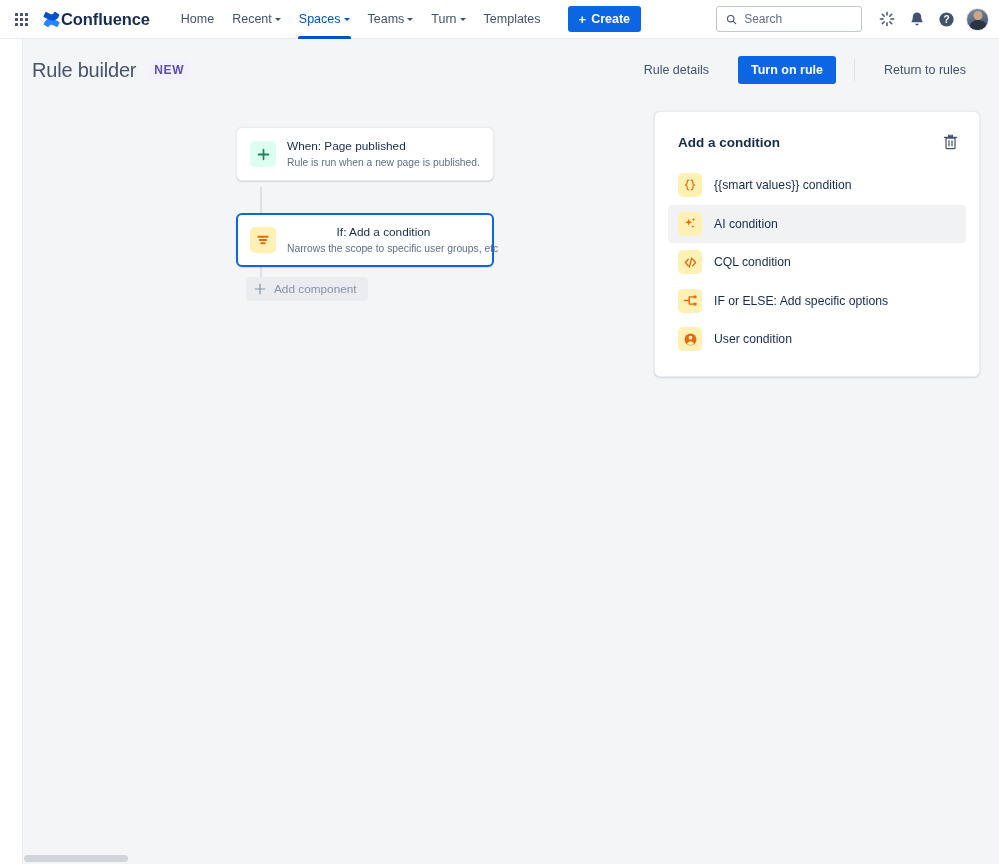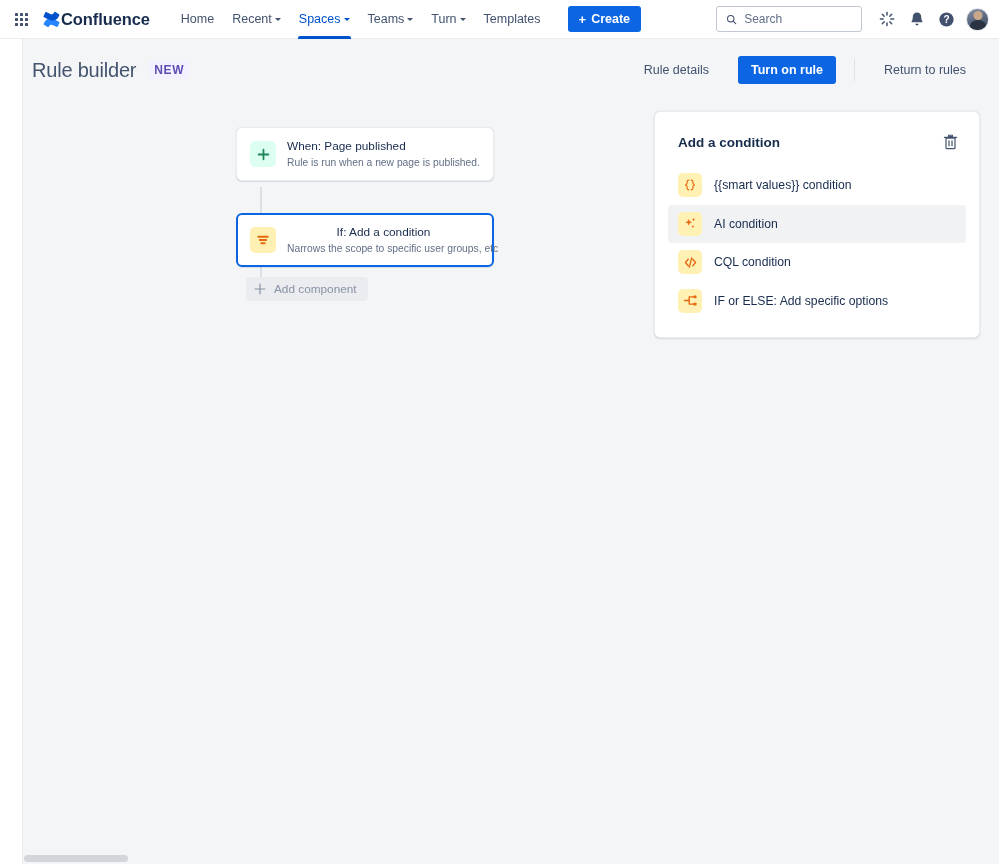--- a/index.html
+++ b/index.html
@@ -667,20 +667,30 @@
             <line x1="1.6" y1="8" x2="6.6" y2="8" stroke="#E56910" stroke-width="1.45" stroke-linecap="round"></line>
             <path d="M6.6 8V4.2h5.2" fill="none" stroke="#E56910" stroke-width="1.45" stroke-linecap="round" stroke-linejoin="round"></path>
             <path d="M6.6 8v3.8h5.2" fill="none" stroke="#E56910" stroke-width="1.45" stroke-linecap="round" stroke-linejoin="round"></path>
             <rect x="11.3" y="2.6" width="3.1" height="3.1" rx="0.7" fill="#E56910"></rect>
             <rect x="11.3" y="10.3" width="3.1" height="3.1" rx="0.7" fill="#E56910"></rect>
           </svg>
         </div>
         <div class="cond-label">IF or ELSE: Add specific options</div>
       </div>
 
+      <div class="cond-item">
+        <div class="cond-icon">
+          <svg width="15" height="15" viewBox="0 0 16 16">
+            <circle cx="8" cy="8" r="6.3" fill="#E56910"></circle>
+            <circle cx="8" cy="6.1" r="2.0" fill="#FFF0B3"></circle>
+            <path d="M4.3 12.6a3.9 3.9 0 0 1 7.4 0 6.2 6.2 0 0 1-7.4 0z" fill="#FFF0B3"></path>
+          </svg>
+        </div>
+        <div class="cond-label">User condition</div>
+      </div>
 
     </div>
   </div>
 </div>
 
 <div class="hscroll">
   <div class="hscroll-thumb"></div>
 </div>
 <div class="corner-dot"></div>
 

